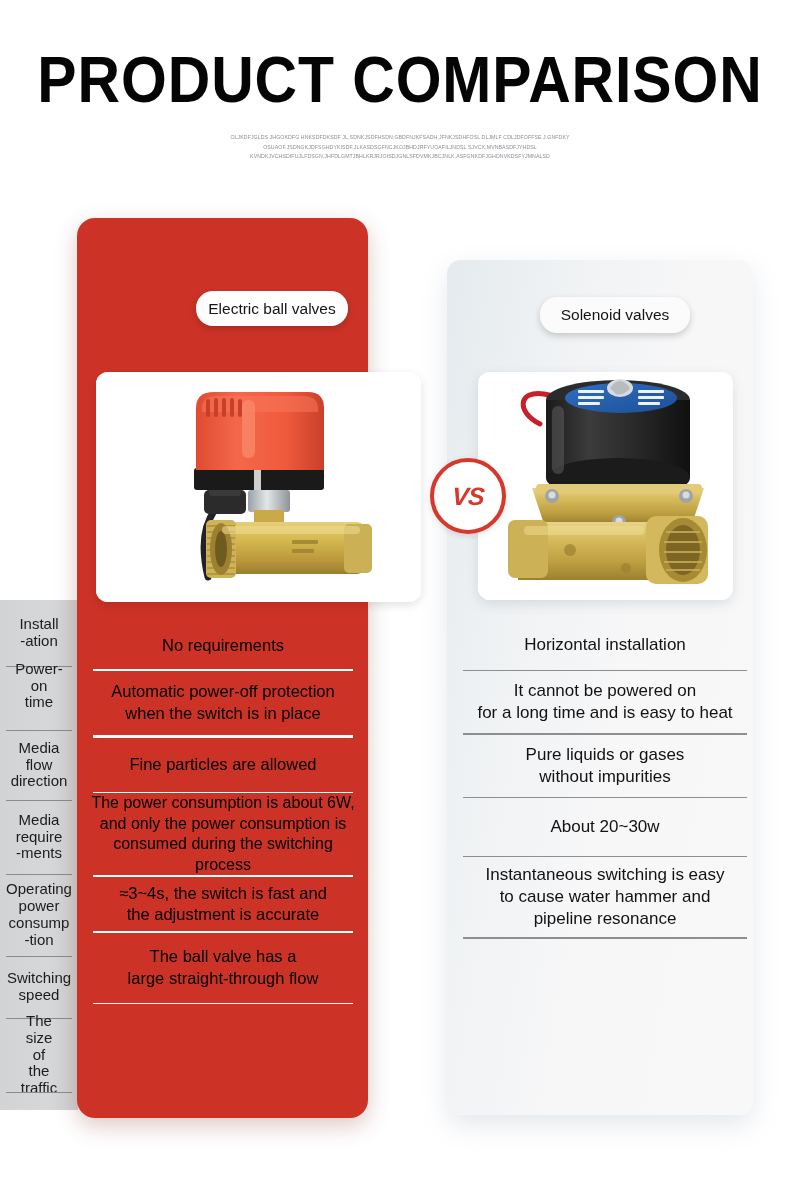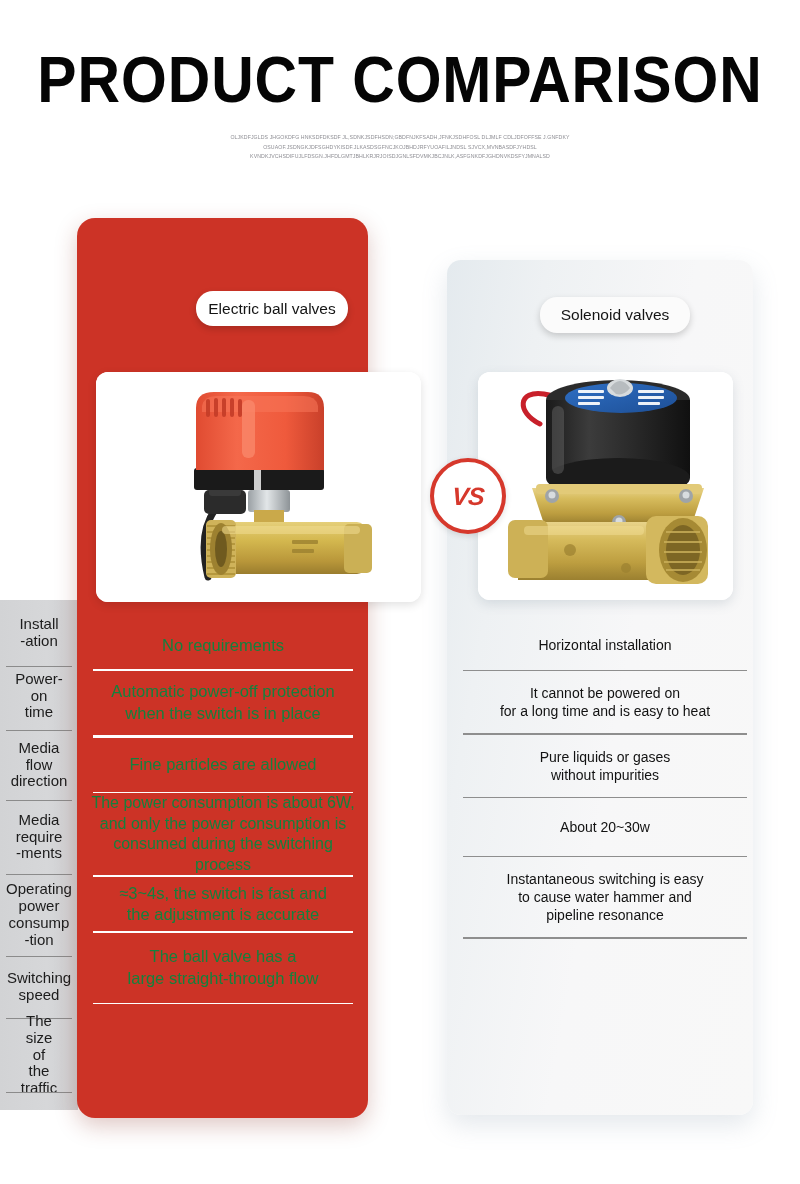--- a/index.html
+++ b/index.html
@@ -84,21 +84,21 @@
     width: 300px;
     z-index: 4;
   }
   .row-r {
     box-sizing: border-box;
     display: flex;
     align-items: center;
     justify-content: center;
     text-align: center;
     color: #121212;
-    font-size: 14px;
+    font-size: 17px;
     line-height: 1.30;
     white-space: pre-line;
     padding: 0 4px;
   }
   .div-r {
     height: 1px;
     background: #8e8e8e;
     margin: 0 8px;
   }
 
@@ -117,21 +117,21 @@
     left: 88px; top: 623px;
     width: 270px;
     z-index: 7;
   }
   .row-l {
     box-sizing: border-box;
     display: flex;
     align-items: center;
     justify-content: center;
     text-align: center;
-    color: #15803d;
+    color: #000000;
     font-size: 16.5px;
     line-height: 1.30;
     white-space: pre-line;
     padding: 0 1px;
   }
   .div-l {
     height: 1.6px;
     background: #ffffff;
     margin: 0 5px;
   }
@@ -365,21 +365,21 @@
 <div class="pill pill-right">Solenoid valves</div>
 
 <div class="vs-badge">
   <span>VS</span>
 </div>
 
 <div class="label-col" id="labelCol">
     <div class="label-cell" style="top: 0px; height: 66px;">Install
 -ation</div>
     <div class="label-div" style="top: 66px;"></div>
-    <div class="label-cell" style="top: 64px; height: 64px;">Power-on
+    <div class="label-cell" style="top: 54px; height: 64px;">Power-on
 time</div>
     <div class="label-div" style="top: 130px;"></div>
     <div class="label-cell" style="top: 130px; height: 70px;">Media
 flow
 direction</div>
     <div class="label-div" style="top: 200px;"></div>
     <div class="label-cell" style="top: 200px; height: 74px;">Media
 require
 -ments</div>
     <div class="label-div" style="top: 274px;"></div>

